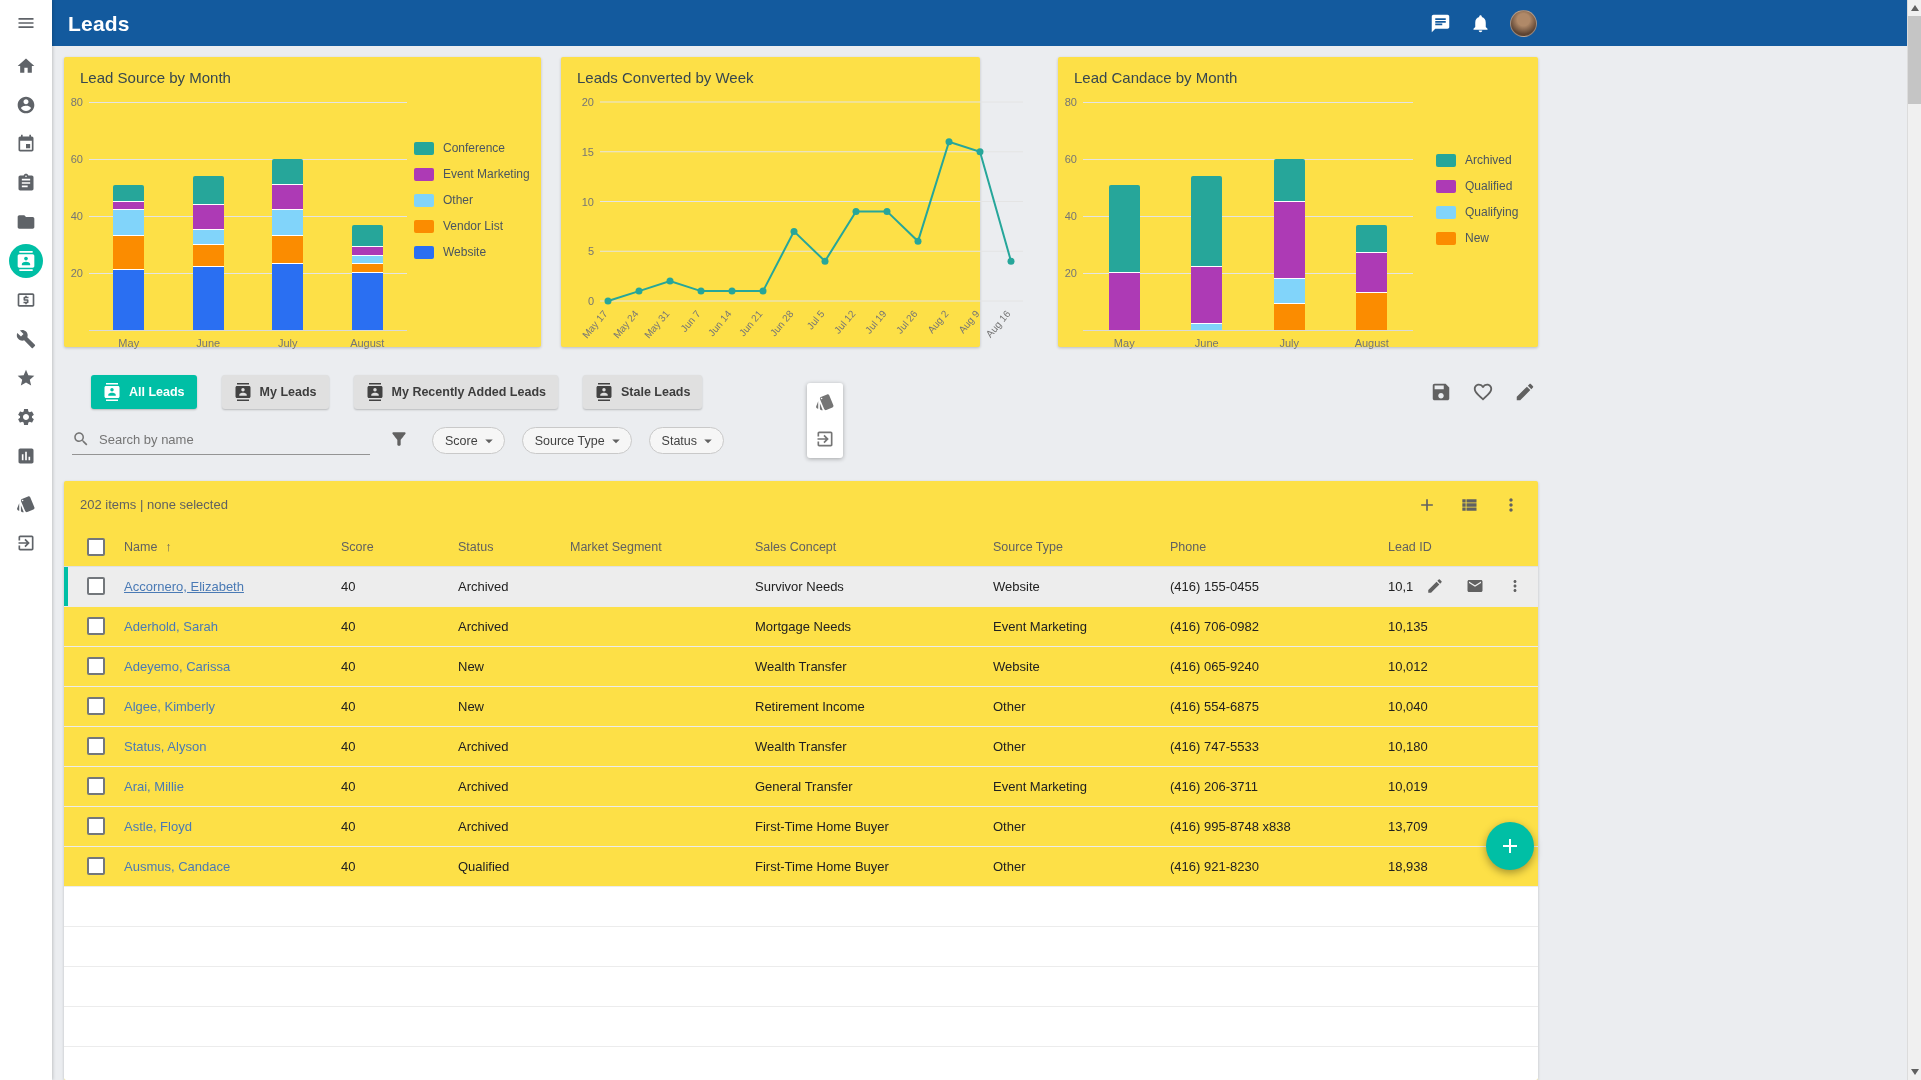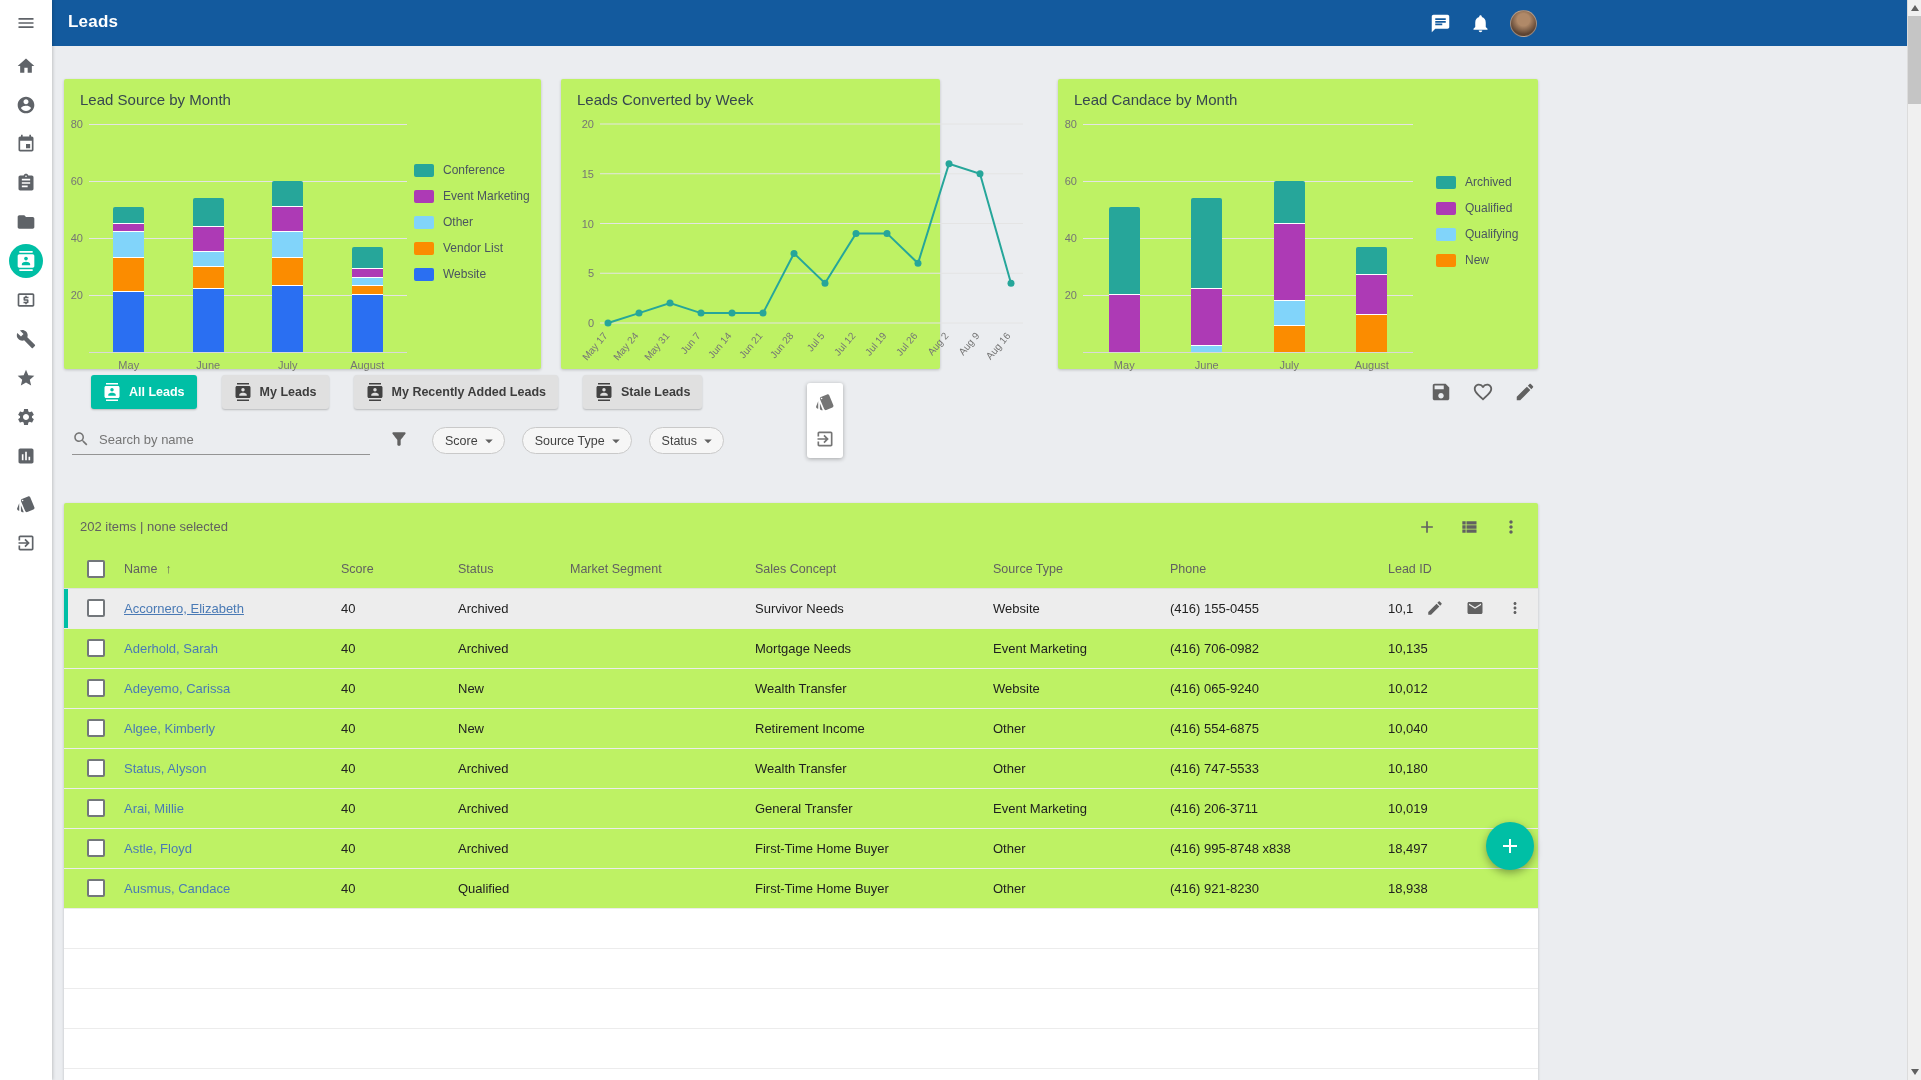--- a/index.html
+++ b/index.html
@@ -1,35 +1,35 @@
 <!DOCTYPE html>
 <html style="--topbar: #135a9e; --accent: #00bfa5; --link: #4a7ab5;"><head>
 <meta charset="utf-8">
 <style>
   *{box-sizing:border-box;margin:0;padding:0;}
   html,body{width:1921px;height:1080px;}
   body{overflow:hidden;background:#ebedf0;font-family:"Liberation Sans","DejaVu Sans",sans-serif;position:relative;}
 
   .topbar{position:absolute;left:52px;top:0;width:1855px;height:46px;background:var(--topbar);z-index:10;}
-  .topbar-title{position:absolute;left:16px;top:12px;color:#fff;font-size:17px;font-weight:bold;letter-spacing:.2px;}
+  .topbar-title{position:absolute;left:16px;top:12px;color:#fff;font-size:21px;font-weight:bold;letter-spacing:.2px;}
   .topbar-right{position:absolute;left:1378px;top:0;height:46px;display:flex;align-items:center;gap:19px;}
   .tb-iconset{display:flex;gap:19px;align-items:center;}
   .tb-icon{display:flex;cursor:pointer;}
   .avatar{width:27px;height:27px;border-radius:50%;background:radial-gradient(circle at 50% 35%,#b08968 0 30%,#5d4433 70%);border:1px solid rgba(255,255,255,.35);cursor:pointer;}
 
   .sidebar{position:absolute;left:0;top:0;width:52px;height:1080px;background:#fff;box-shadow:1px 0 3px rgba(0,0,0,.18);z-index:20;}
   .sb-item{height:39px;display:flex;align-items:center;justify-content:center;cursor:pointer;}
   .sb-item.first{height:46px;}
   .sb-item.gap{margin-top:9px;}
   .ring{width:34px;height:34px;border-radius:50%;background:var(--accent);display:flex;align-items:center;justify-content:center;}
 
-  .card{position:absolute;background:#bef264;border-radius:2px;box-shadow:0 1px 3px rgba(0,0,0,.2);margin-top:22px;}
+  .card{position:absolute;background:#fde047;border-radius:2px;box-shadow:0 1px 3px rgba(0,0,0,.2);}
   .chart-card{top:57px;height:290px;}
   #chart1{left:64px;width:477px;}
-  #chart2{left:561px;width:379px;}
+  #chart2{left:561px;width:419px;}
   #chart3{left:1058px;width:480px;}
   .chart-title{position:absolute;left:16px;top:12px;font-size:15px;color:#37474f;}
   .plot{position:absolute;}
   .gridline{position:absolute;left:0;width:100%;height:1px;background:#e4e4e4;}
   .ylabel{position:absolute;width:24px;text-align:right;font-size:11px;color:#757575;}
   .xlab{position:absolute;text-align:center;font-size:11px;color:#757575;}
   .bar{position:absolute;bottom:0;width:31px;display:flex;flex-direction:column-reverse;}
   .seg + .seg{border-bottom:1px solid #fff;}
   .bar .seg:last-child{border-radius:2px 2px 0 0;}
   .legend{position:absolute;display:flex;flex-direction:column;gap:12px;}
@@ -568,21 +568,21 @@
         </tr>
         <tr>
           <td class="cb-col"><span class="checkbox"></span></td>
           <td><a class="name-link">Astle, Floyd</a></td>
           <td>40</td>
           <td>Archived</td>
           <td></td>
           <td>First-Time Home Buyer</td>
           <td>Other</td>
           <td>(416) 995-8748 x838</td>
-          <td><span>18,497</span></td>
+          <td><span>13,709</span></td>
         </tr>
         <tr>
           <td class="cb-col"><span class="checkbox"></span></td>
           <td><a class="name-link">Ausmus, Candace</a></td>
           <td>40</td>
           <td>Qualified</td>
           <td></td>
           <td>First-Time Home Buyer</td>
           <td>Other</td>
           <td>(416) 921-8230</td>

